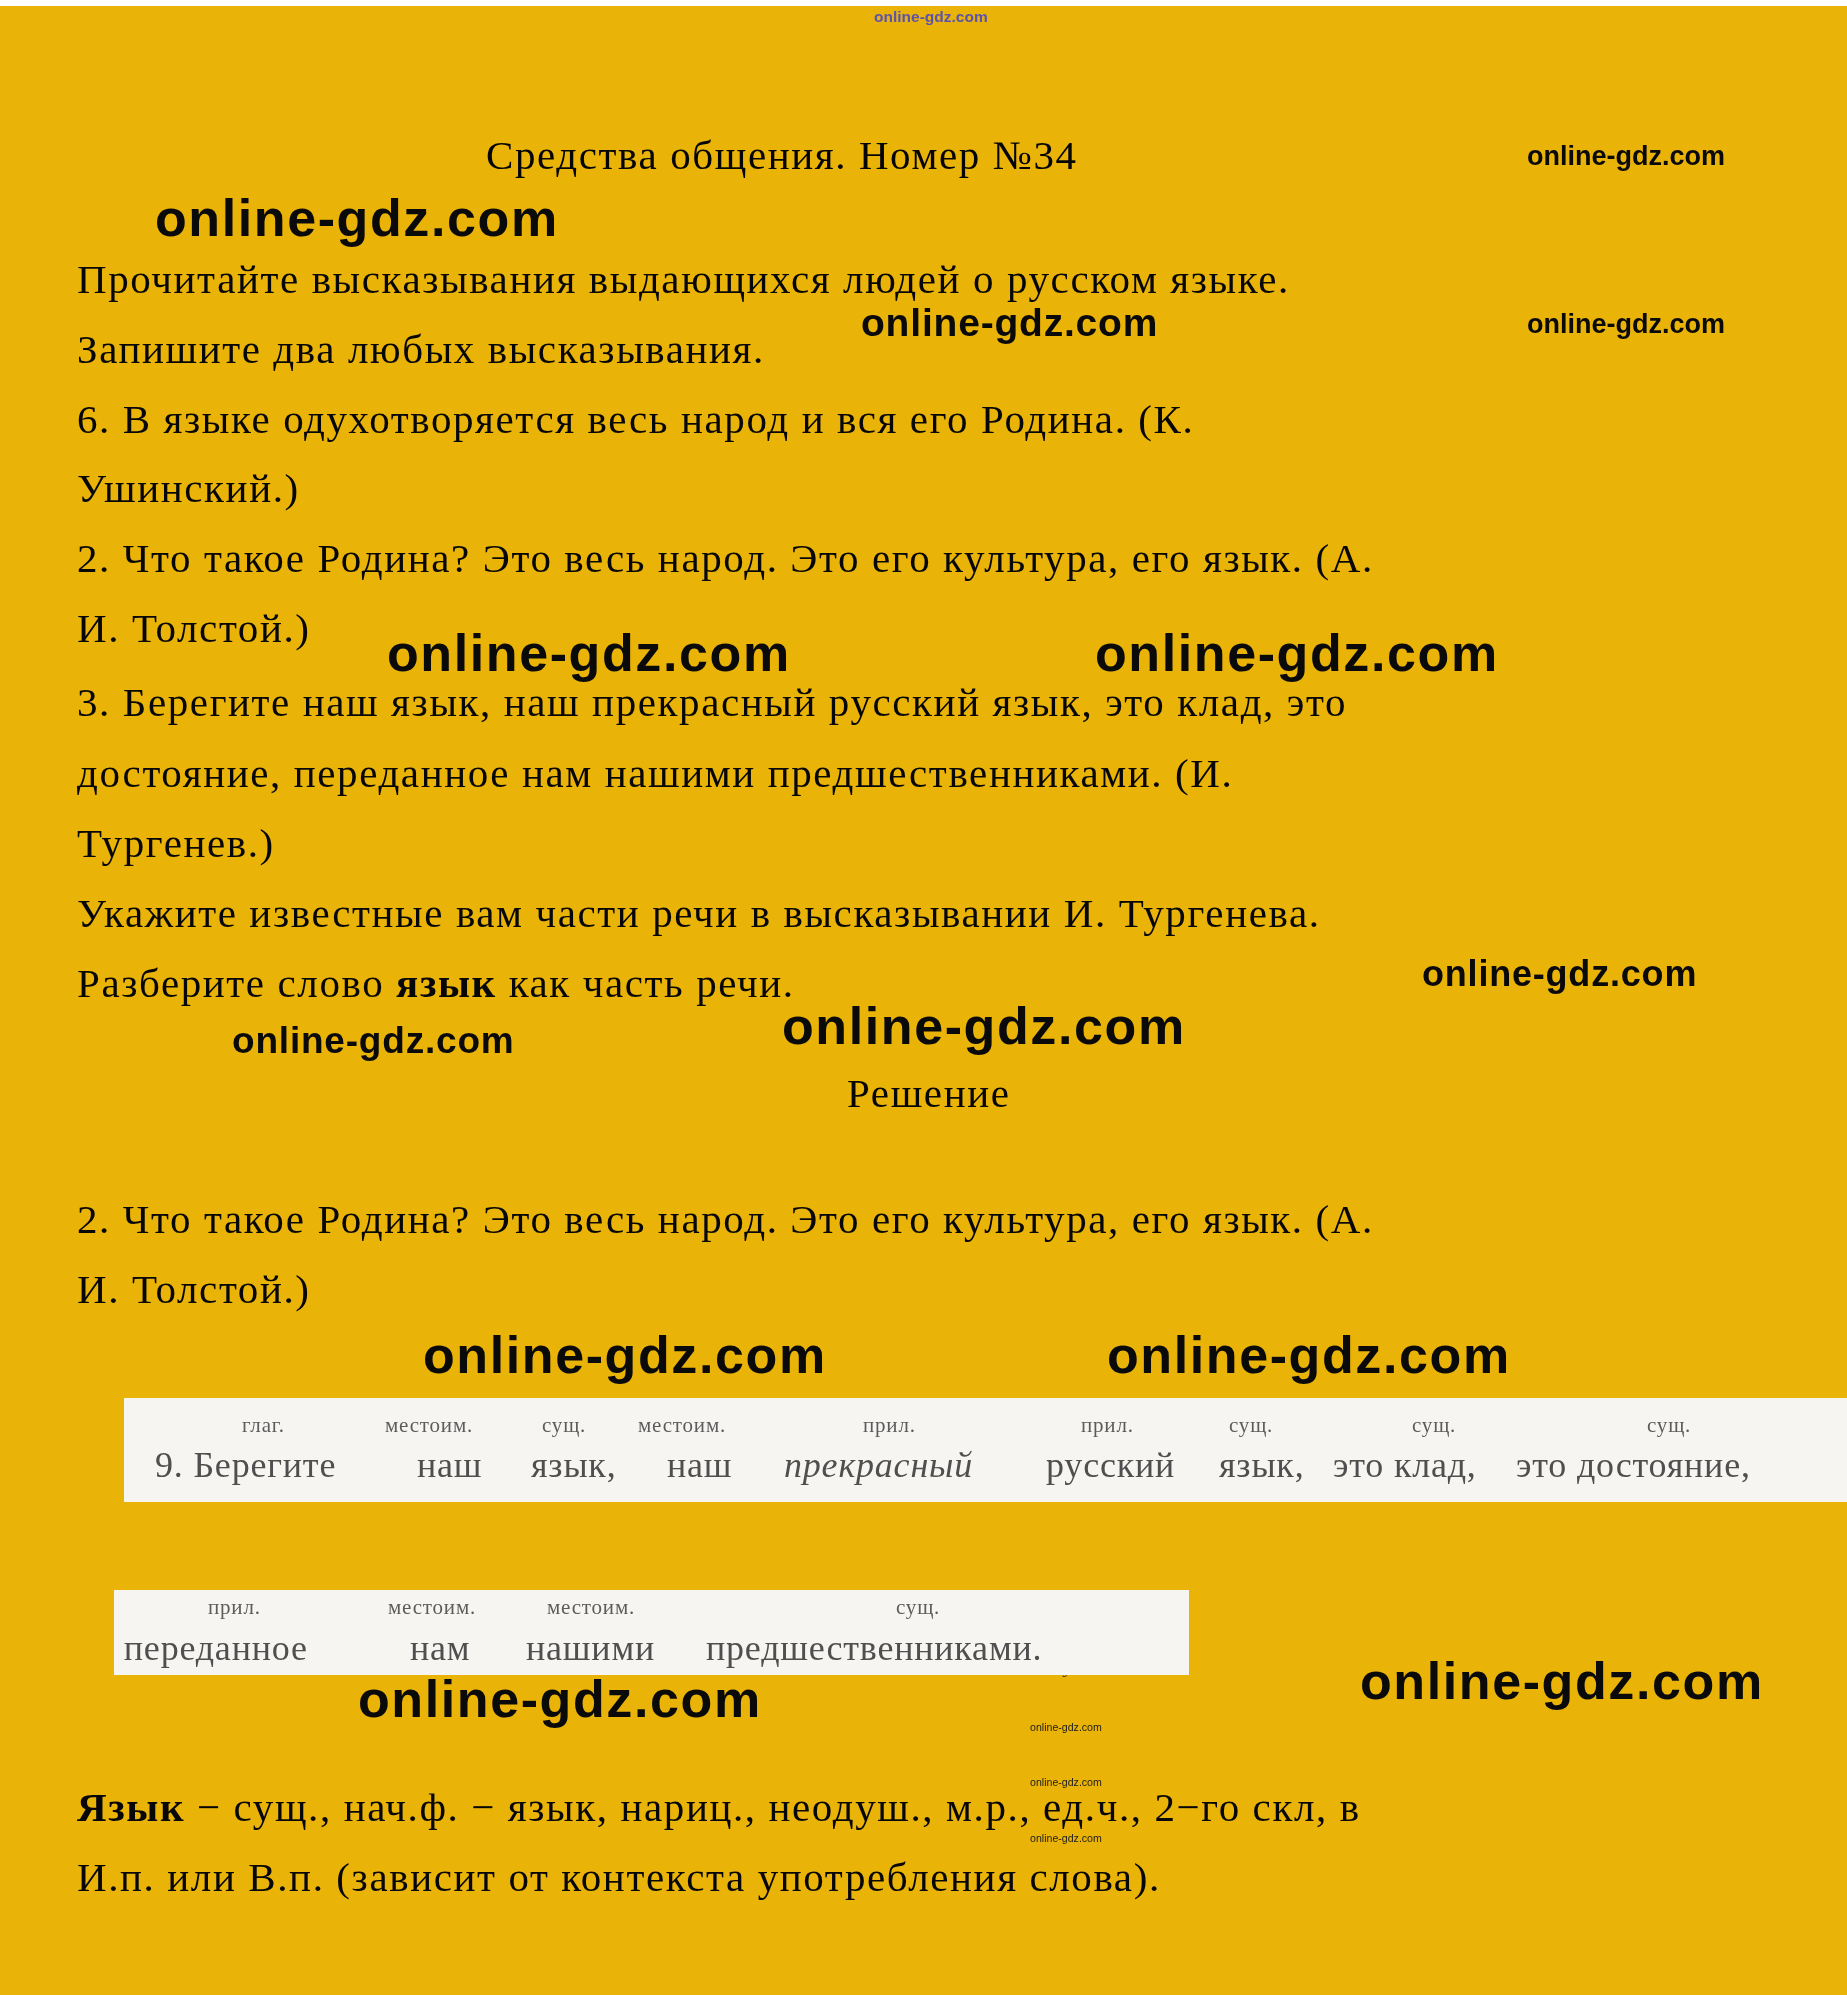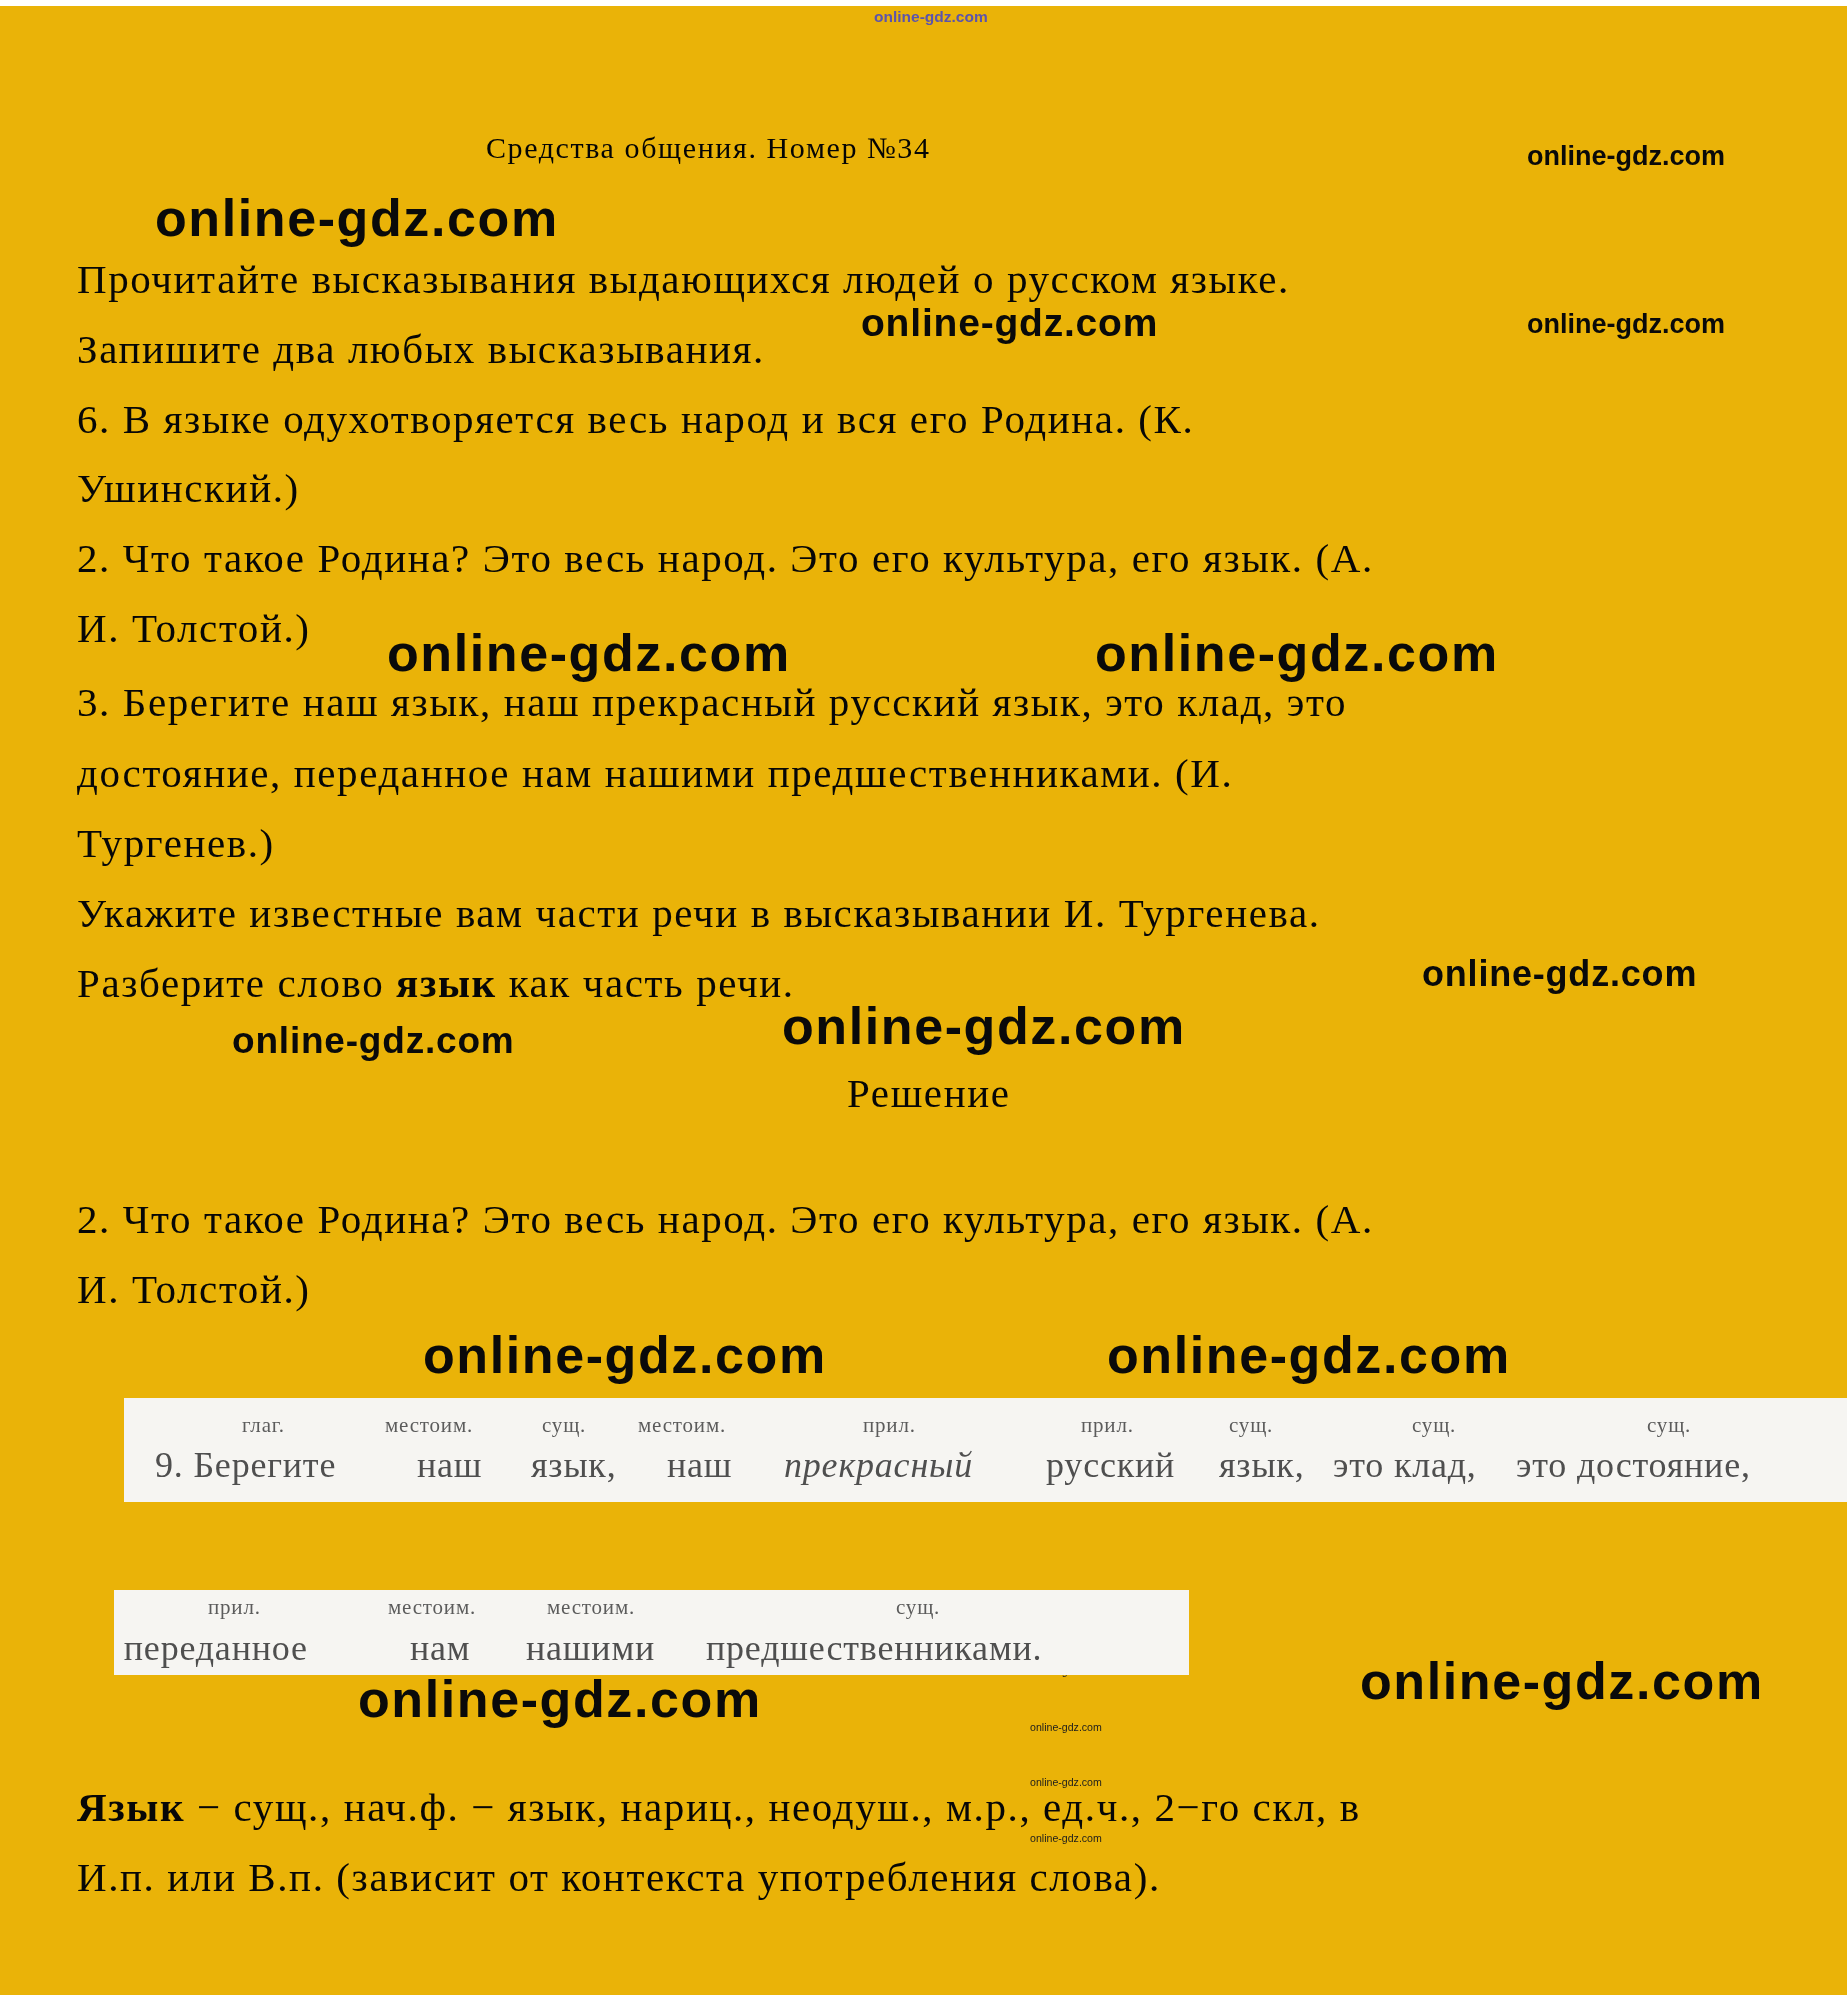--- a/index.html
+++ b/index.html
@@ -1,19 +1,19 @@
 <!DOCTYPE html>
 <html style="font-size:13px"><head>
 <meta charset="utf-8">
 <style>
   html,body{margin:0;padding:0;background:#ffffff;}
   .page{position:relative;width:1847px;height:1996px;background:#eab308;overflow:hidden;
         font-family:"Liberation Serif","DejaVu Serif",serif;color:#070707;margin-top:6px;}
   .line{position:absolute;font-size:41px;letter-spacing:1.6px;white-space:nowrap;color:#070707;}
-  .title{position:absolute;font-size:30px;letter-spacing:1.6px;white-space:nowrap;color:#050505;}
+  .title{position:absolute;font-size:41px;letter-spacing:1.6px;white-space:nowrap;color:#050505;}
   .bold{font-weight:bold;}
   
   .wm{position:absolute;font-family:"Liberation Sans","DejaVu Sans",sans-serif;color:#0a0a0a;white-space:nowrap;}
   .wm-xl{font-size:52px;font-weight:bold;letter-spacing:1.6px;}
   .wm-lg{font-size:39px;font-weight:bold;letter-spacing:0.8px;}
   .wm-md{font-size:27px;font-weight:bold;}
   .wm-xs{font-size:10.6px;font-weight:normal;color:#1d1d1d;}
   .wm-blue{font-size:15.5px;font-weight:bold;color:#4444c8;opacity:0.85;}
   
   .strip{position:absolute;background:#f6f5f2;}

